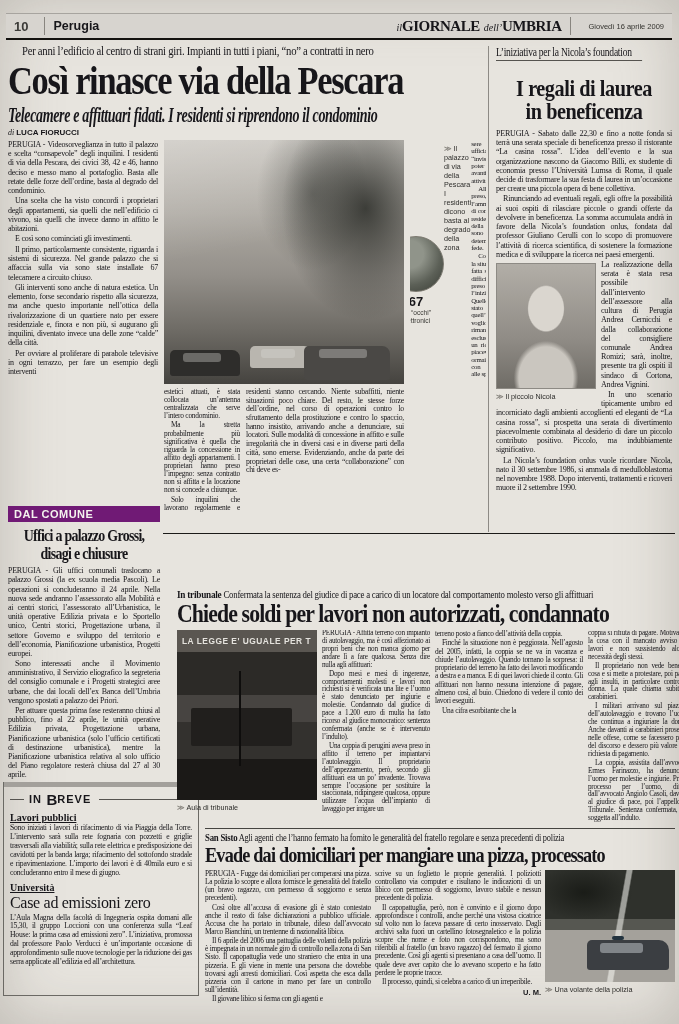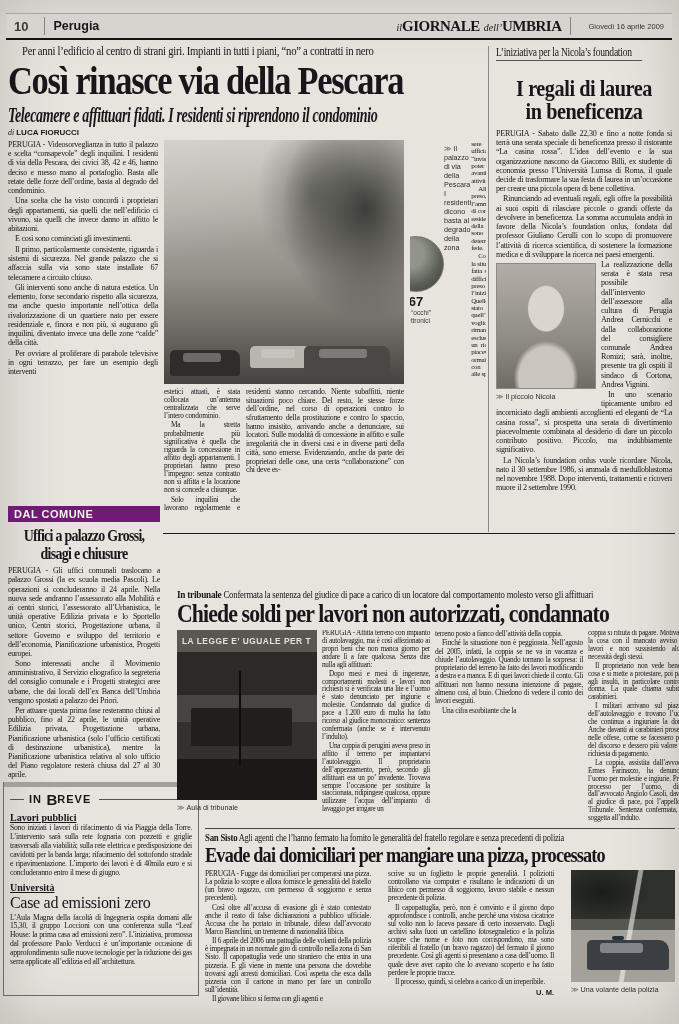--- a/index.html
+++ b/index.html
@@ -112,21 +112,21 @@
   .tcol2{width:148px;font-size:7.4px;line-height:1.12;}
   .tcol3{flex:1;font-size:7.2px;line-height:1.1;}
   .pullquote{margin-top:5px;border-top:1px solid #2a2926;border-bottom:1px solid #2a2926;
      padding:6px 2px;text-align:center;font-size:12.5px;line-height:1.25;letter-spacing:-0.3px;}
   
   #evade{left:205px;top:828px;width:470px;}
   #evade .toprule{background:#454440;height:1px;margin-bottom:2px;}
   #evade .kick{font-size:10.5px;letter-spacing:-0.3px;--sx:.80;}
   #evade .kick b{font-size:11px;}
   #evade h1{margin:1px 0 4px;font-size:22px;font-weight:bold;letter-spacing:-1px;--sx:.83;line-height:1;}
-  #evade .ebody{display:flex;gap:17px;height:148px;overflow:hidden;}
+  #evade .ebody{display:flex;gap:4px;height:148px;overflow:hidden;}
   .ecol{width:166px;font-size:7.4px;line-height:1.1;}
   .ephoto-col{flex:1;}
   .police-photo{height:112px;position:relative;overflow:hidden;
      background:
        linear-gradient(100deg, rgba(0,0,0,0) 54%, rgba(250,250,245,.55) 55% 58%, rgba(0,0,0,0) 59%),
        radial-gradient(ellipse 70px 40px at 30% 20%, rgba(12,14,10,.6), rgba(12,14,10,0) 70%),
        linear-gradient(180deg,#2f312c 0 44%,#565751 44% 54%,#a4a19b 54% 100%);}
   .pcar{position:absolute;right:6px;bottom:12px;width:82px;height:30px;border-radius:5px 10px 3px 3px;background:#3b3e42;}
   .pcar:before{content:"";position:absolute;left:16%;top:3px;width:52%;height:10px;border-radius:3px;background:rgba(215,220,225,.45);}
   .pcar:after{content:"";position:absolute;left:30%;top:-4px;width:12px;height:4px;border-radius:2px;background:#23333f;}

